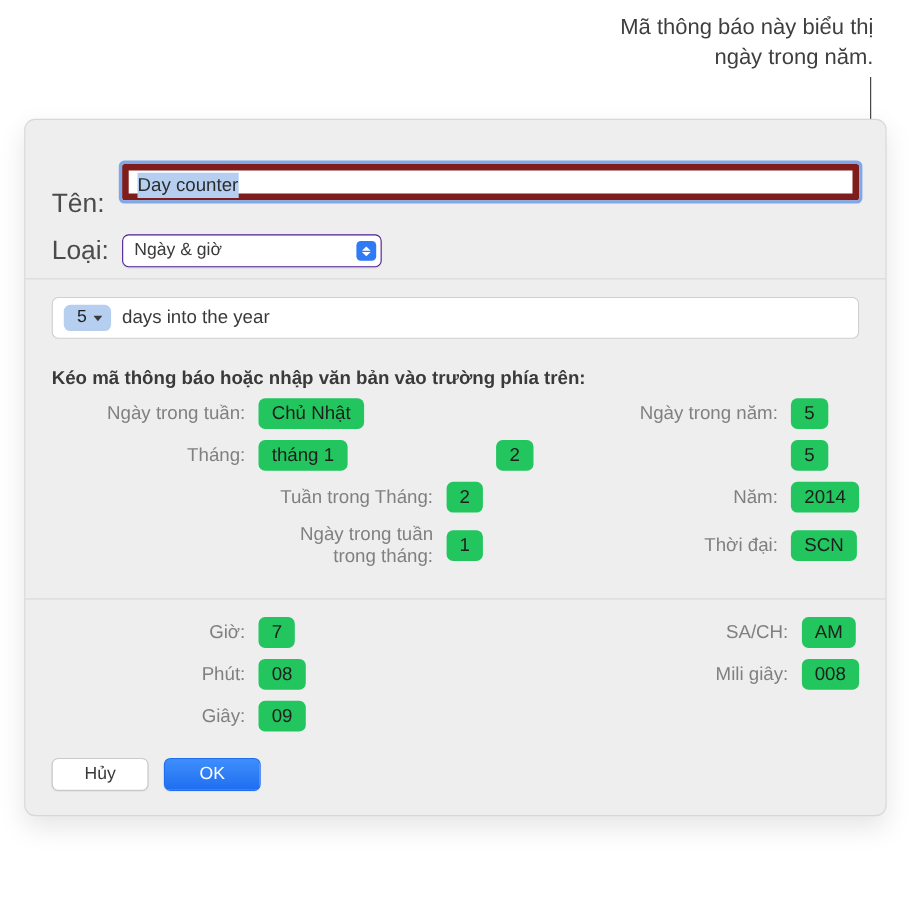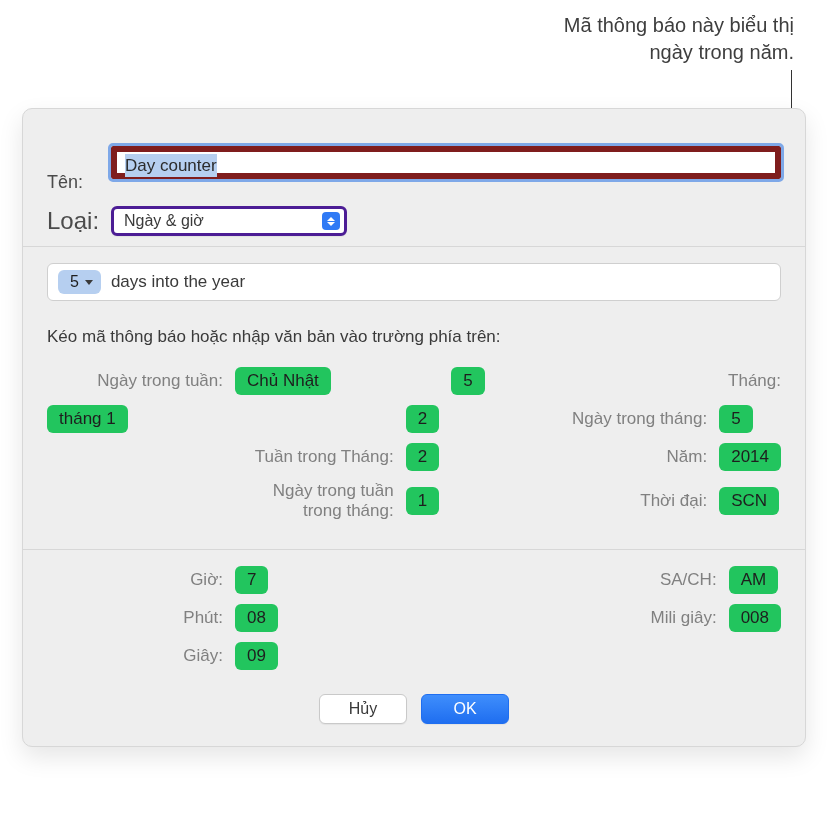--- a/index.html
+++ b/index.html
@@ -34,21 +34,21 @@
     background: #eeeeee;
     border: 1px solid #d7d7d7;
     border-radius: 10px;
     box-shadow: 0 10px 24px rgba(0,0,0,.10);
     padding: 22px 24px 22px 24px;
   }
 
   .row { display: flex; align-items: center; margin-bottom: 13px; }
   .lbl { color: #4b4b4b; }
 
-  .name-label { width: 64px; font-size: 18px; margin-top: 41px; }
+  .name-label { width: 64px; font-size: 24px; margin-top: 41px; }
   .name-input {
     flex: 1;
     height: 33px;
     border: 6px solid #7f1d1d;
     background: #fff;
     border-radius: 2px;
     outline: 3px solid #7ea8e8;
     padding: 4px 8px;
     font-size: 17px;
     color: #2c2c2c;
@@ -56,21 +56,21 @@
   .name-input .sel {
     background: #b6cff0;
     padding: 2px 0;
   }
 
   .type-label { width: 64px; font-size: 24px; }
   .select {
     display: flex; align-items: center;
     height: 30px;
     background: #fff;
-    border: 3px solid #4c1d95;
+    border: 1px solid #4c1d95;
     border-radius: 6px;
     padding: 0 4px 0 10px;
     min-width: 236px;
     font-size: 16px;
     box-shadow: 0 1px 1px rgba(0,0,0,.05);
   }
   .select .txt { flex: 1; }
   .select .chev {
     width: 18px; height: 18px;
     border-radius: 4px;
@@ -111,21 +111,21 @@
     color: #1e1e1e;
     font-size: 16px;
   }
   .token .dd {
     width: 0; height: 0;
     border-left: 4px solid transparent;
     border-right: 4px solid transparent;
     border-top: 5px solid #3a3a3a;
   }
 
-  .instr { margin: 26px 0 20px; color: #3a3a3a; font-size: 17px; }
+  .instr { margin: 26px 0 8px; color: #3a3a3a; font-size: 17px; font-weight: bold; }
 
   .grid {
     display: grid;
     grid-template-columns: 176px auto 1fr 256px auto;
     row-gap: 10px;
     column-gap: 12px;
     align-items: center;
   }
   .grid .glab { text-align: right; color: #808080; font-size: 17px; }
   .grid .spacer {}
@@ -133,21 +133,21 @@
     background: #22c55e;
     border-radius: 6px;
     padding: 4px 12px;
     color: #1e1e1e;
     font-size: 17px;
     display: inline-block;
     min-width: 28px;
     text-align: left;
   }
 
-  .btnbar { display: flex; justify-content: center; gap: 14px; margin-top: 24px; }
+  .btnbar { display: flex; justify-content: flex-start; gap: 14px; margin-top: 24px; }
   .btn {
     min-width: 88px; height: 30px;
     border-radius: 6px;
     font-size: 16px;
     display: flex; align-items: center; justify-content: center;
     border: 1px solid #c9c9c9;
     background: #fff;
     box-shadow: 0 1px 1px rgba(0,0,0,.05);
     cursor: default;
   }
@@ -199,28 +199,28 @@
       </span>
       <span>days into the year</span>
     </div>
 
     <div class="instr">Kéo mã thông báo hoặc nhập văn bản vào trường phía trên:</div>
 
     <div class="grid">
       <div class="glab">Ngày trong tuần:</div>
       <div><span class="tok">Chủ Nhật</span></div>
       <div class="spacer"></div>
+      <div class="glab">Ngày trong năm:</div>
       <div><span class="tok">5</span></div>
 
       <div class="glab">Tháng:</div>
       <div><span class="tok">tháng 1</span></div>
       <div class="spacer"></div>
       <div><span class="tok">2</span></div>
 
-      <div class="glab">Ngày trong tháng:</div>
       <div><span class="tok">5</span></div>
       <div class="spacer"></div>
       <div class="glab">Tuần trong Tháng:</div>
       <div><span class="tok">2</span></div>
 
       <div class="glab">Năm:</div>
       <div><span class="tok">2014</span></div>
       <div class="spacer"></div>
       <div class="glab">Ngày trong tuần trong tháng:</div>
       <div><span class="tok">1</span></div>

